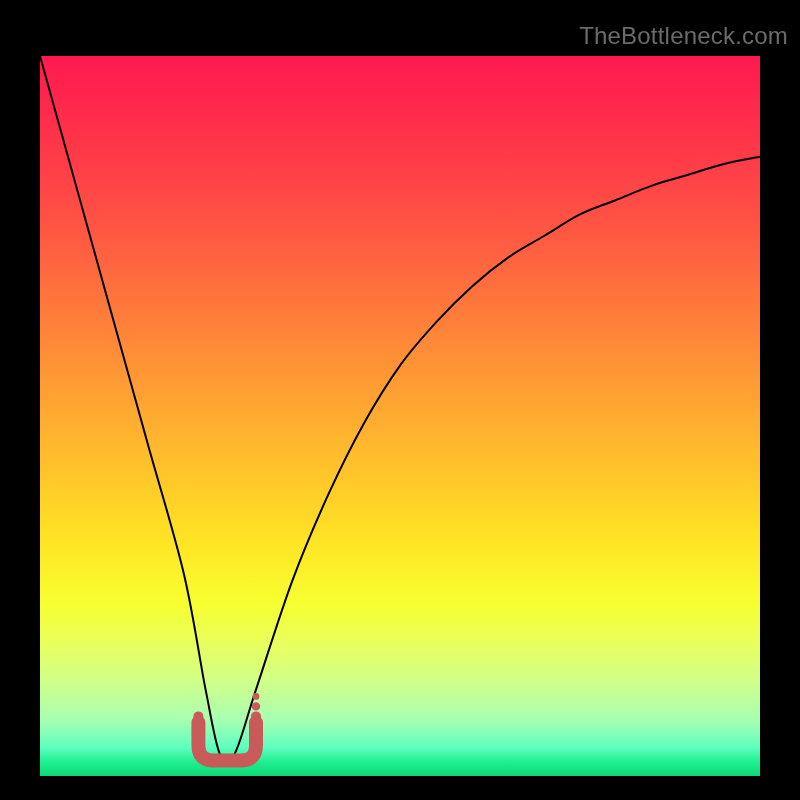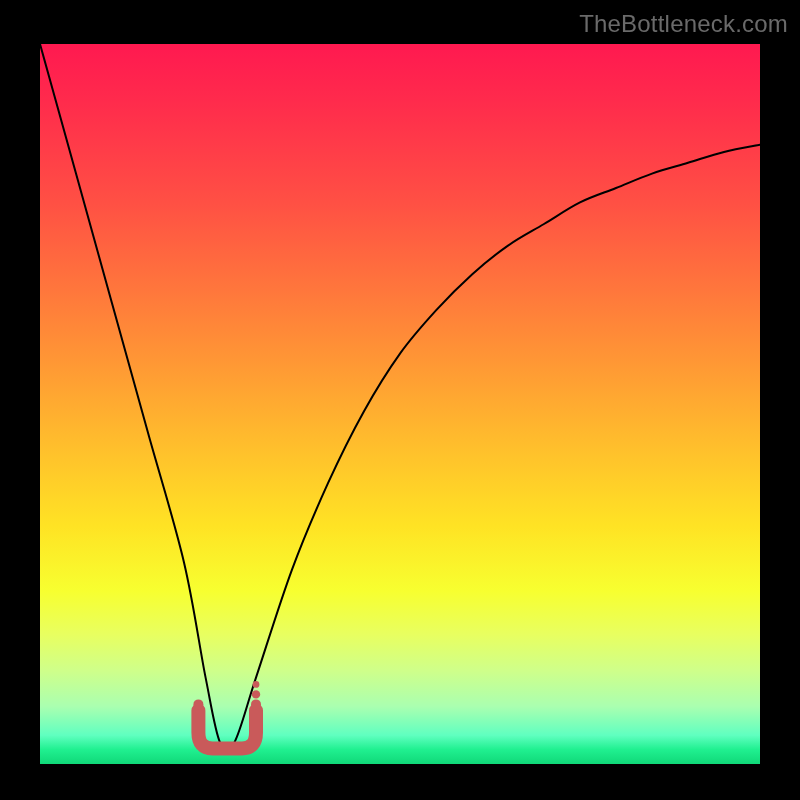--- a/index.html
+++ b/index.html
@@ -6,21 +6,21 @@
     margin: 0;
     padding: 0;
     width: 800px;
     height: 800px;
     background: #000;
     overflow: hidden;
     font-family: Arial, Helvetica, sans-serif;
   }
   .frame {
     position: absolute;
-    left: 0; top: 4px;
+    left: 0; top: 16px;
     width: 800px; height: 672px;
     background: #000;
   }
   .plot {
     position: absolute;
     left: 40px;
     top: 40px;
     width: 720px;
     height: 720px;
     overflow: hidden;

